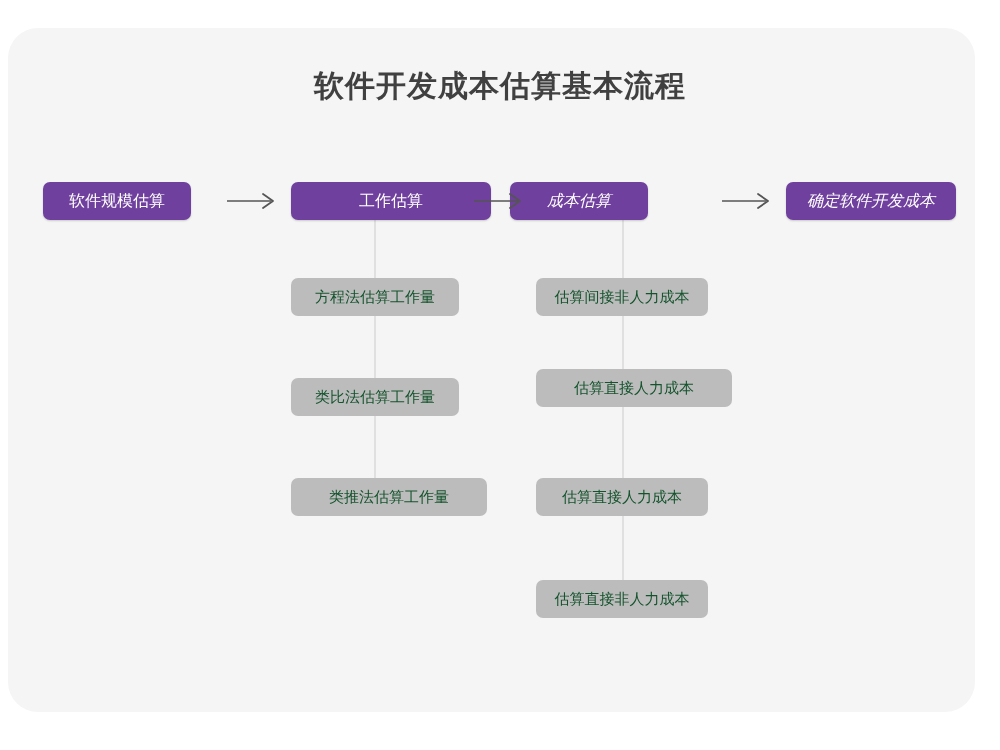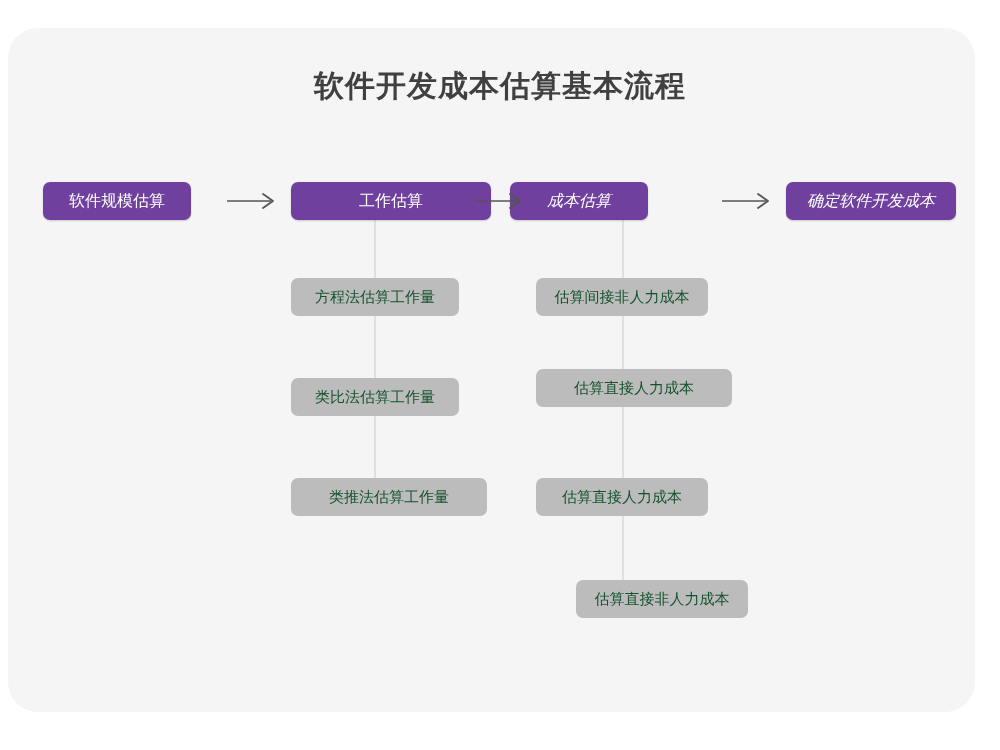--- a/index.html
+++ b/index.html
@@ -123,13 +123,13 @@
 <div class="node secondary" style="left:291px; top:378px; width:168px;">类比法估算工作量</div>
 
 <div class="node secondary" style="left:291px; top:478px; width:196px;">类推法估算工作量</div>
 
 <div class="node secondary" style="left:536px; top:278px; width:172px;">估算间接非人力成本</div>
 
 <div class="node secondary" style="left:536px; top:369px; width:196px;">估算直接人力成本</div>
 
 <div class="node secondary" style="left:536px; top:478px; width:172px;">估算直接人力成本</div>
 
-<div class="node secondary" style="left:536px; top:580px; width:172px;margin-left:40px;">估算直接非人力成本</div>
+<div class="node secondary" style="left:536px; top:580px; width:172px;">估算直接非人力成本</div>
 
 </body></html>

